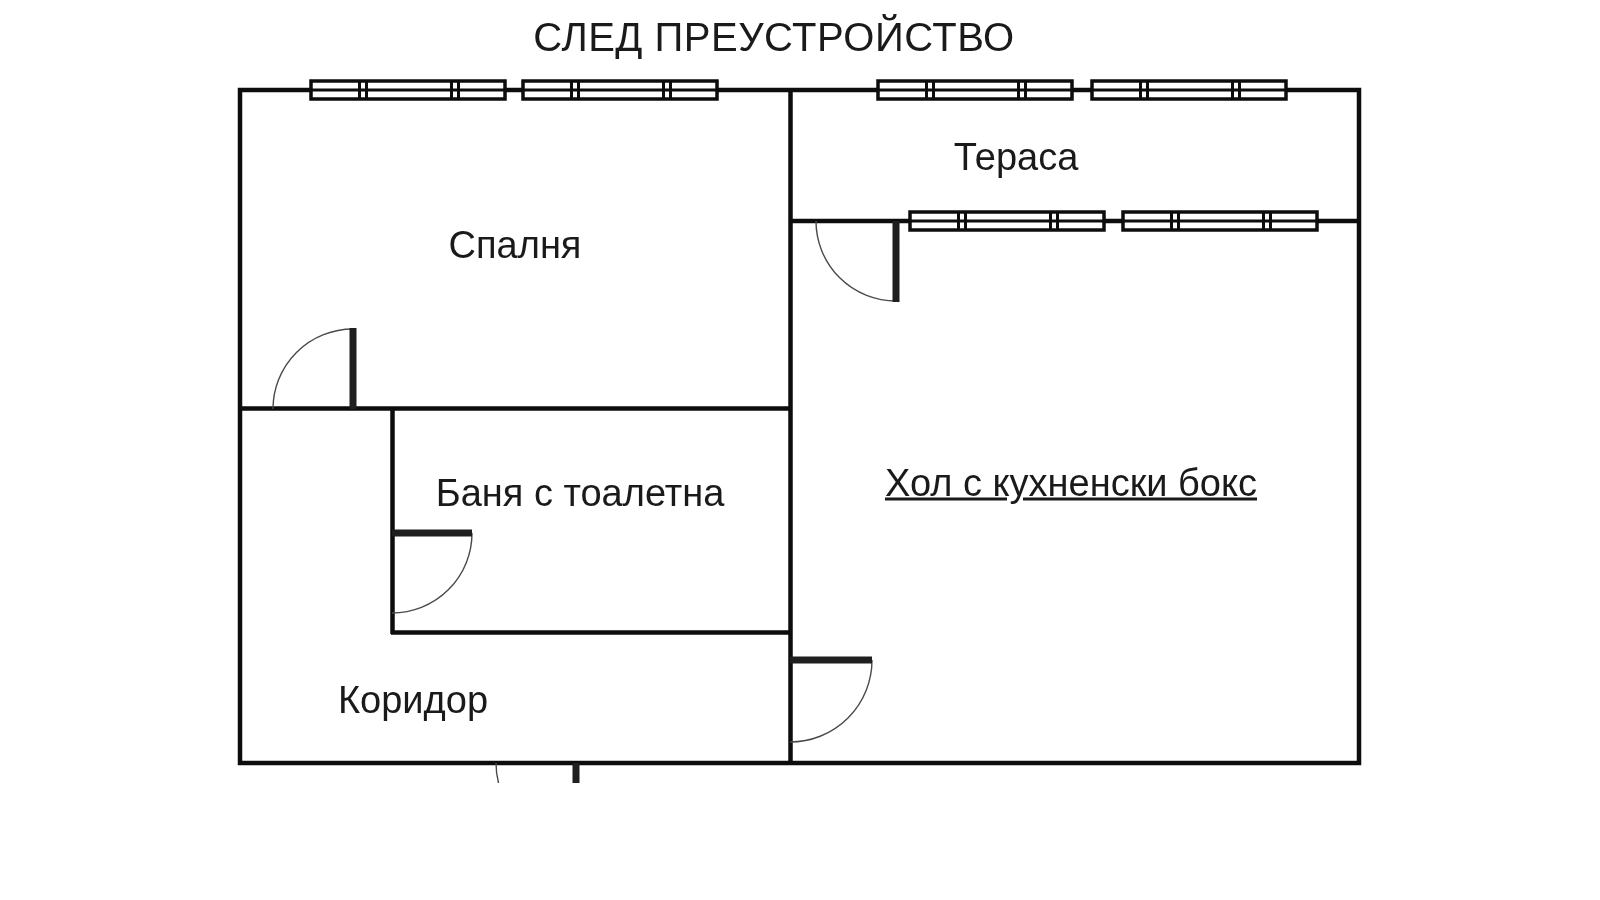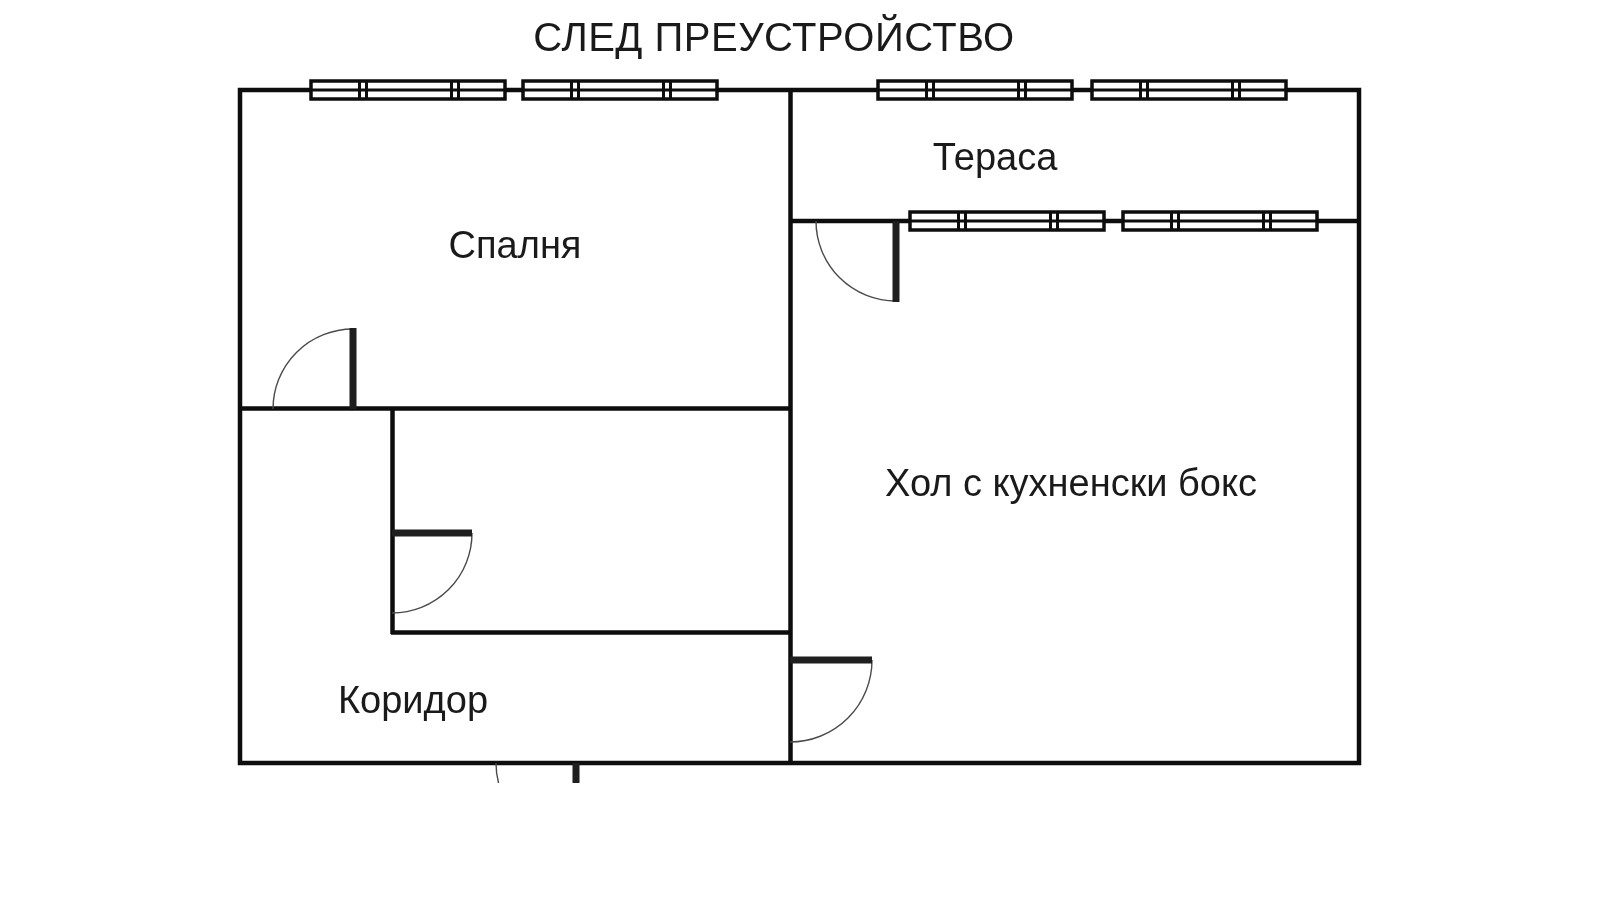--- a/index.html
+++ b/index.html
@@ -97,20 +97,21 @@
     <rect x="790" y="656.5" width="82" height="7" fill="#1f1f1f"></rect>
 
     <path d="M 496,763 A 80,80 0 0 0 576,843" fill="none" stroke="#4a4a4a" stroke-width="1.4"></path>
     <rect x="572.5" y="763" width="7" height="82" fill="#1f1f1f"></rect>
   </svg>
 
   <div class="label title-label" style="left:774px; top:37px;">СЛЕД ПРЕУСТРОЙСТВО</div>
 
   <div class="label room-label" style="left:515px; top:245px;">Спалня</div>
 
-  <div class="label room-label" style="left:995px; top:157px;">Тераса</div>
+  <div class="label room-label" style="left:1016px; top:157px;">Тераса</div>
 
+  <div class="label room-label" style="left:580px; top:493px;">Баня с тоалетна</div>
 
-  <div class="label room-label" style="left:1071px; top:483px;">Хол с кухненски бокс</div>
+  <div class="label room-label" style="left:1071px; top:483px;text-decoration:underline;">Хол с кухненски бокс</div>
 
   <div class="label room-label" style="left:413px; top:700px;">Коридор</div>
 
 </div>
 
 </body></html>

